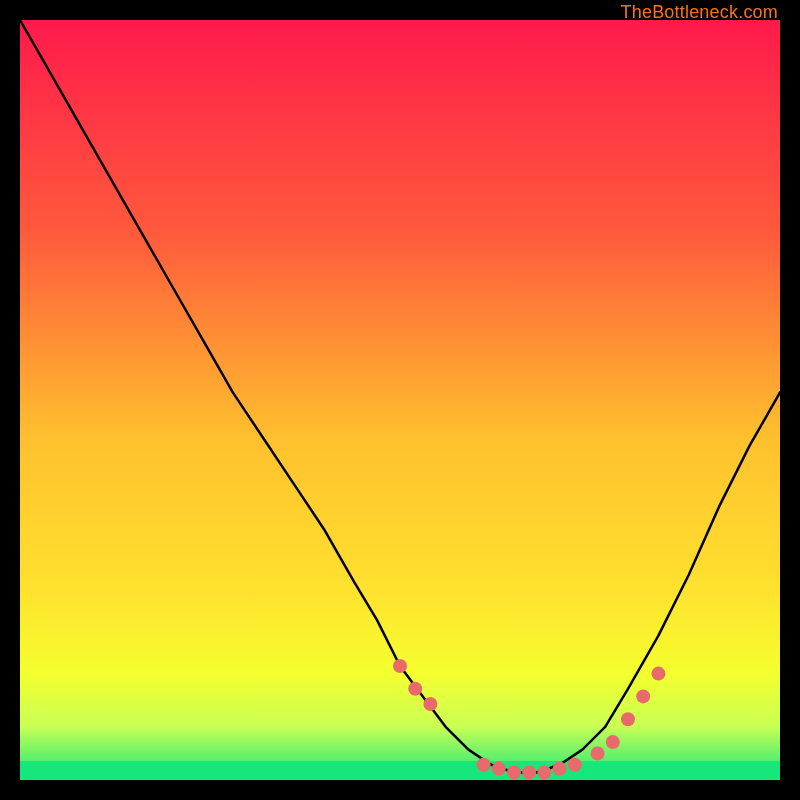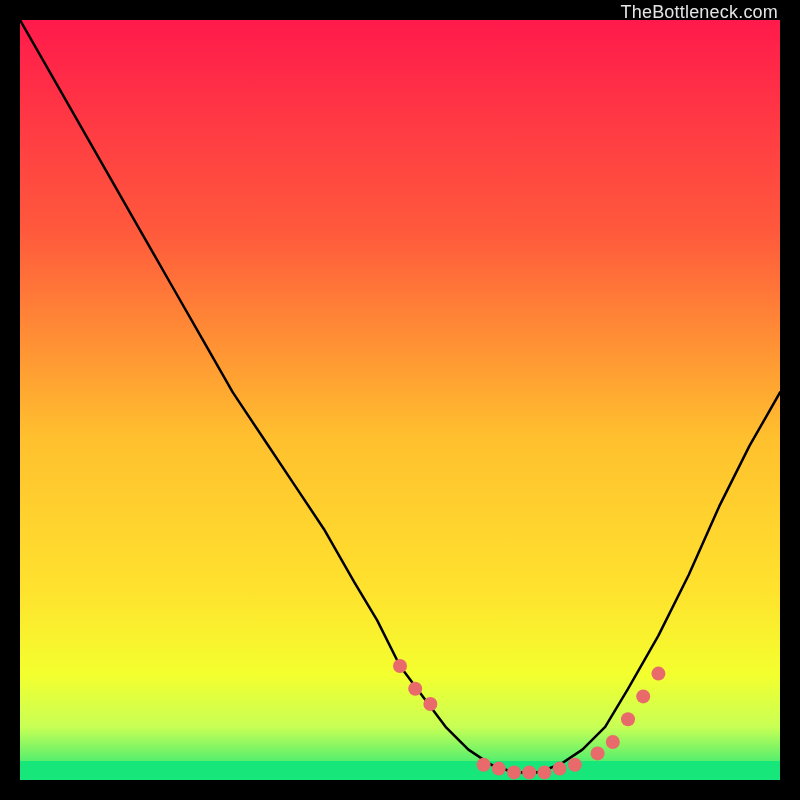--- a/index.html
+++ b/index.html
@@ -16,21 +16,21 @@
     left: 20px;
     top: 20px;
     width: 760px;
     height: 760px;
     background: #000;
   }
   .watermark {
     position: absolute;
     top: 2px;
     right: 22px;
-    color: #e5e5e5;
+    color: #f97316;
     font-size: 18px;
     font-weight: 500;
     letter-spacing: 0.2px;
   }
   svg {
     display: block;
   }
 </style>
 </head>
 <body>

